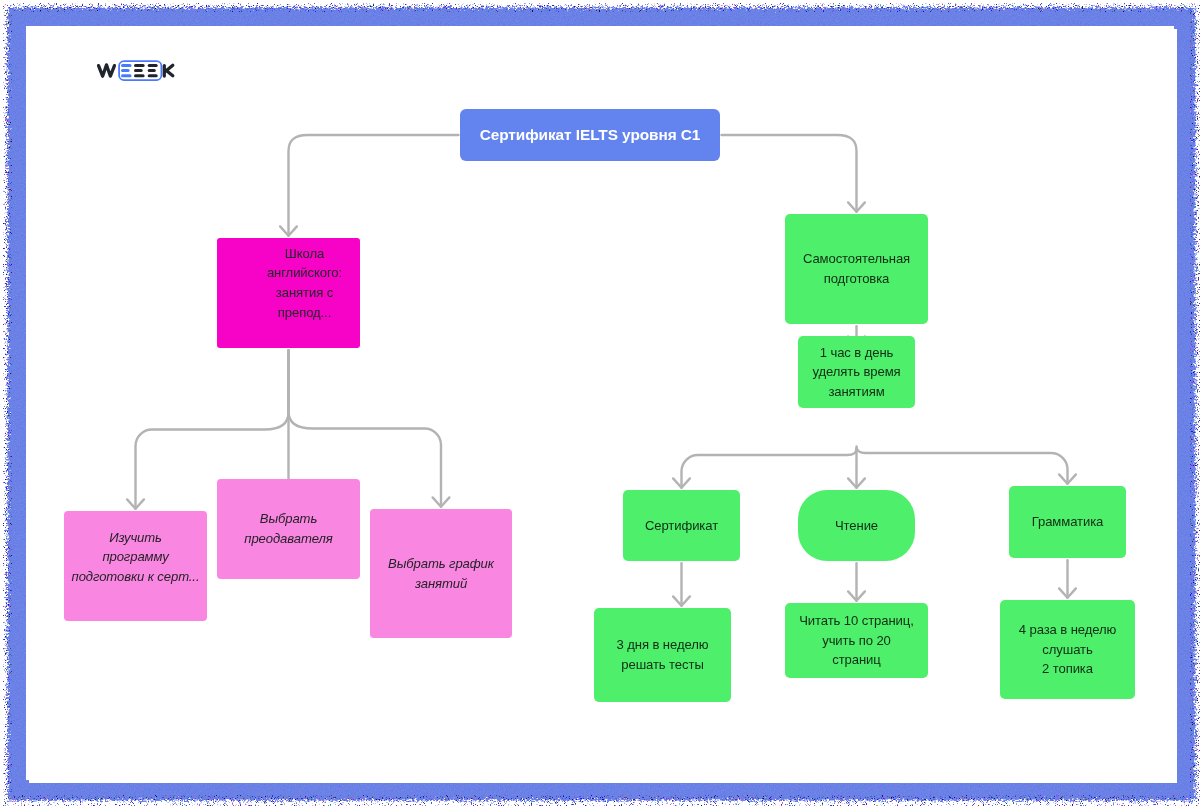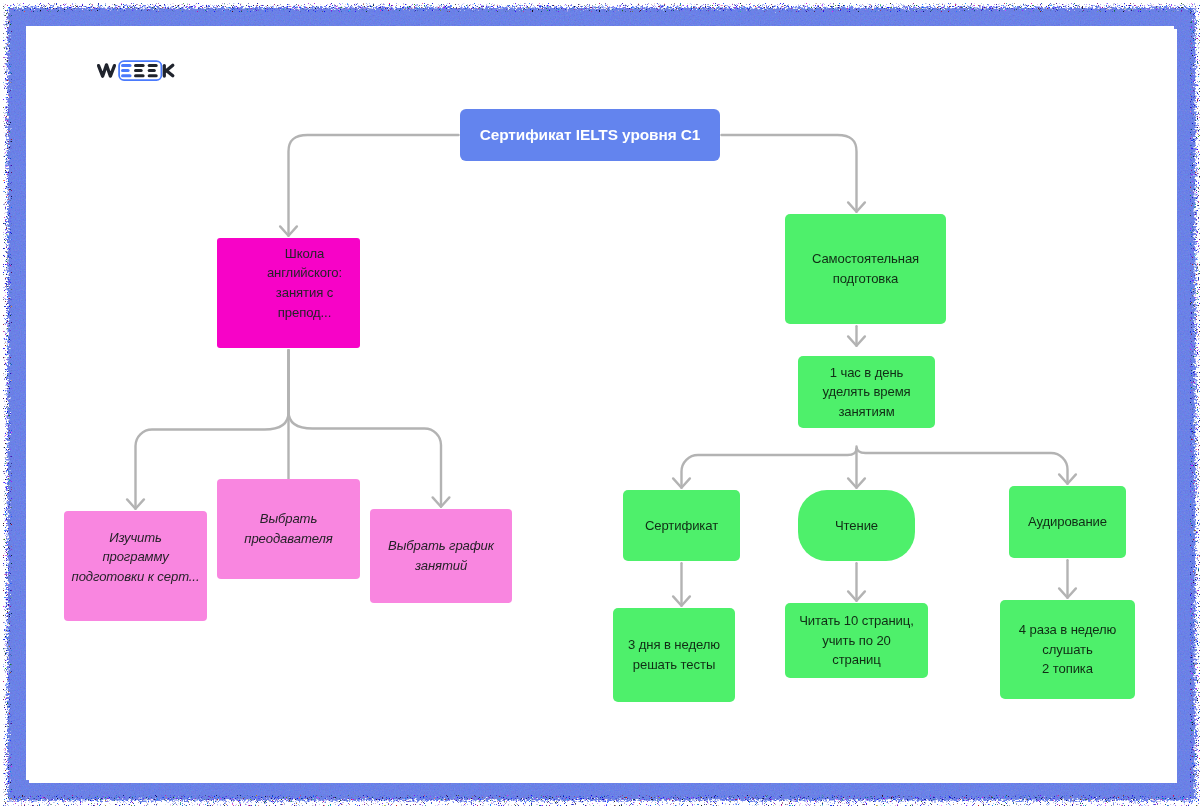--- a/index.html
+++ b/index.html
@@ -158,45 +158,45 @@
         <path d="M 1059.1 588.4000000000001 L 1067.5 597.7 L 1075.9 588.4000000000001" fill="none" stroke="#b3b3b3" stroke-width="2.4" stroke-linecap="round" stroke-linejoin="round"></path>
       </g>
     </svg>
   <div id="nodes">
       <div class="node n-root" style="left: 460px; top: 109px; width: 260px; height: 52px;">
         <span class="lbl">Сертификат IELTS уровня C1</span>
       </div>
       <div class="node n-magenta" style="left: 217px; top: 238px; width: 143px; height: 110px; padding-left: 32px;">
         <span class="lbl" style="transform: translateY(-9.7px);">Школа<br>английского:<br>занятия с препод...</span>
       </div>
-      <div class="node n-green" style="left: 785px; top: 214px; width: 161px; height: 110px;">
+      <div class="node n-green" style="left: 785px; top: 214px; width: 143px; height: 110px;">
         <span class="lbl">Самостоятельная<br>подготовка</span>
       </div>
-      <div class="node n-green" style="left: 798px; top: 356px; width: 137px; height: 72px;">
+      <div class="node n-green" style="left: 798px; top: 336px; width: 117px; height: 72px;">
         <span class="lbl">1 час в день<br>уделять время<br>занятиям</span>
       </div>
       <div class="node n-pink" style="left: 64px; top: 511px; width: 143px; height: 110px;">
         <span class="lbl" style="transform: translateY(-9px);">Изучить<br>программу<br>подготовки к серт...</span>
       </div>
       <div class="node n-pink" style="left: 217px; top: 479px; width: 143px; height: 100px;">
         <span class="lbl">Выбрать<br>преодавателя</span>
       </div>
-      <div class="node n-pink" style="left: 370px; top: 509px; width: 142px; height: 94px;">
+      <div class="node n-pink" style="left: 370px; top: 509px; width: 142px; height: 129px;">
         <span class="lbl">Выбрать график<br>занятий</span>
       </div>
       <div class="node n-green" style="left: 623px; top: 490px; width: 117px; height: 71px;">
         <span class="lbl">Сертификат</span>
       </div>
       <div class="node n-green" style="left: 798px; top: 490px; width: 117px; height: 71px; border-radius: 29px;">
         <span class="lbl">Чтение</span>
       </div>
       <div class="node n-green" style="left: 1009px; top: 486px; width: 117px; height: 72px;">
-        <span class="lbl">Аудирование</span>
-      </div>
-      <div class="node n-green" style="left: 613px; top: 608px; width: 122px; height: 94px;">
+        <span class="lbl">Грамматика</span>
+      </div>
+      <div class="node n-green" style="left: 594px; top: 608px; width: 137px; height: 94px;">
         <span class="lbl">3 дня в неделю<br>решать тесты</span>
       </div>
       <div class="node n-green" style="left: 785px; top: 603px; width: 143px; height: 75px;">
         <span class="lbl">Читать 10 страниц,<br>учить по 20<br>страниц</span>
       </div>
       <div class="node n-green" style="left: 1000px; top: 600px; width: 135px; height: 99px;">
         <span class="lbl">4 раза в неделю<br>слушать<br>2 топика</span>
       </div>
     </div>
 </div>

